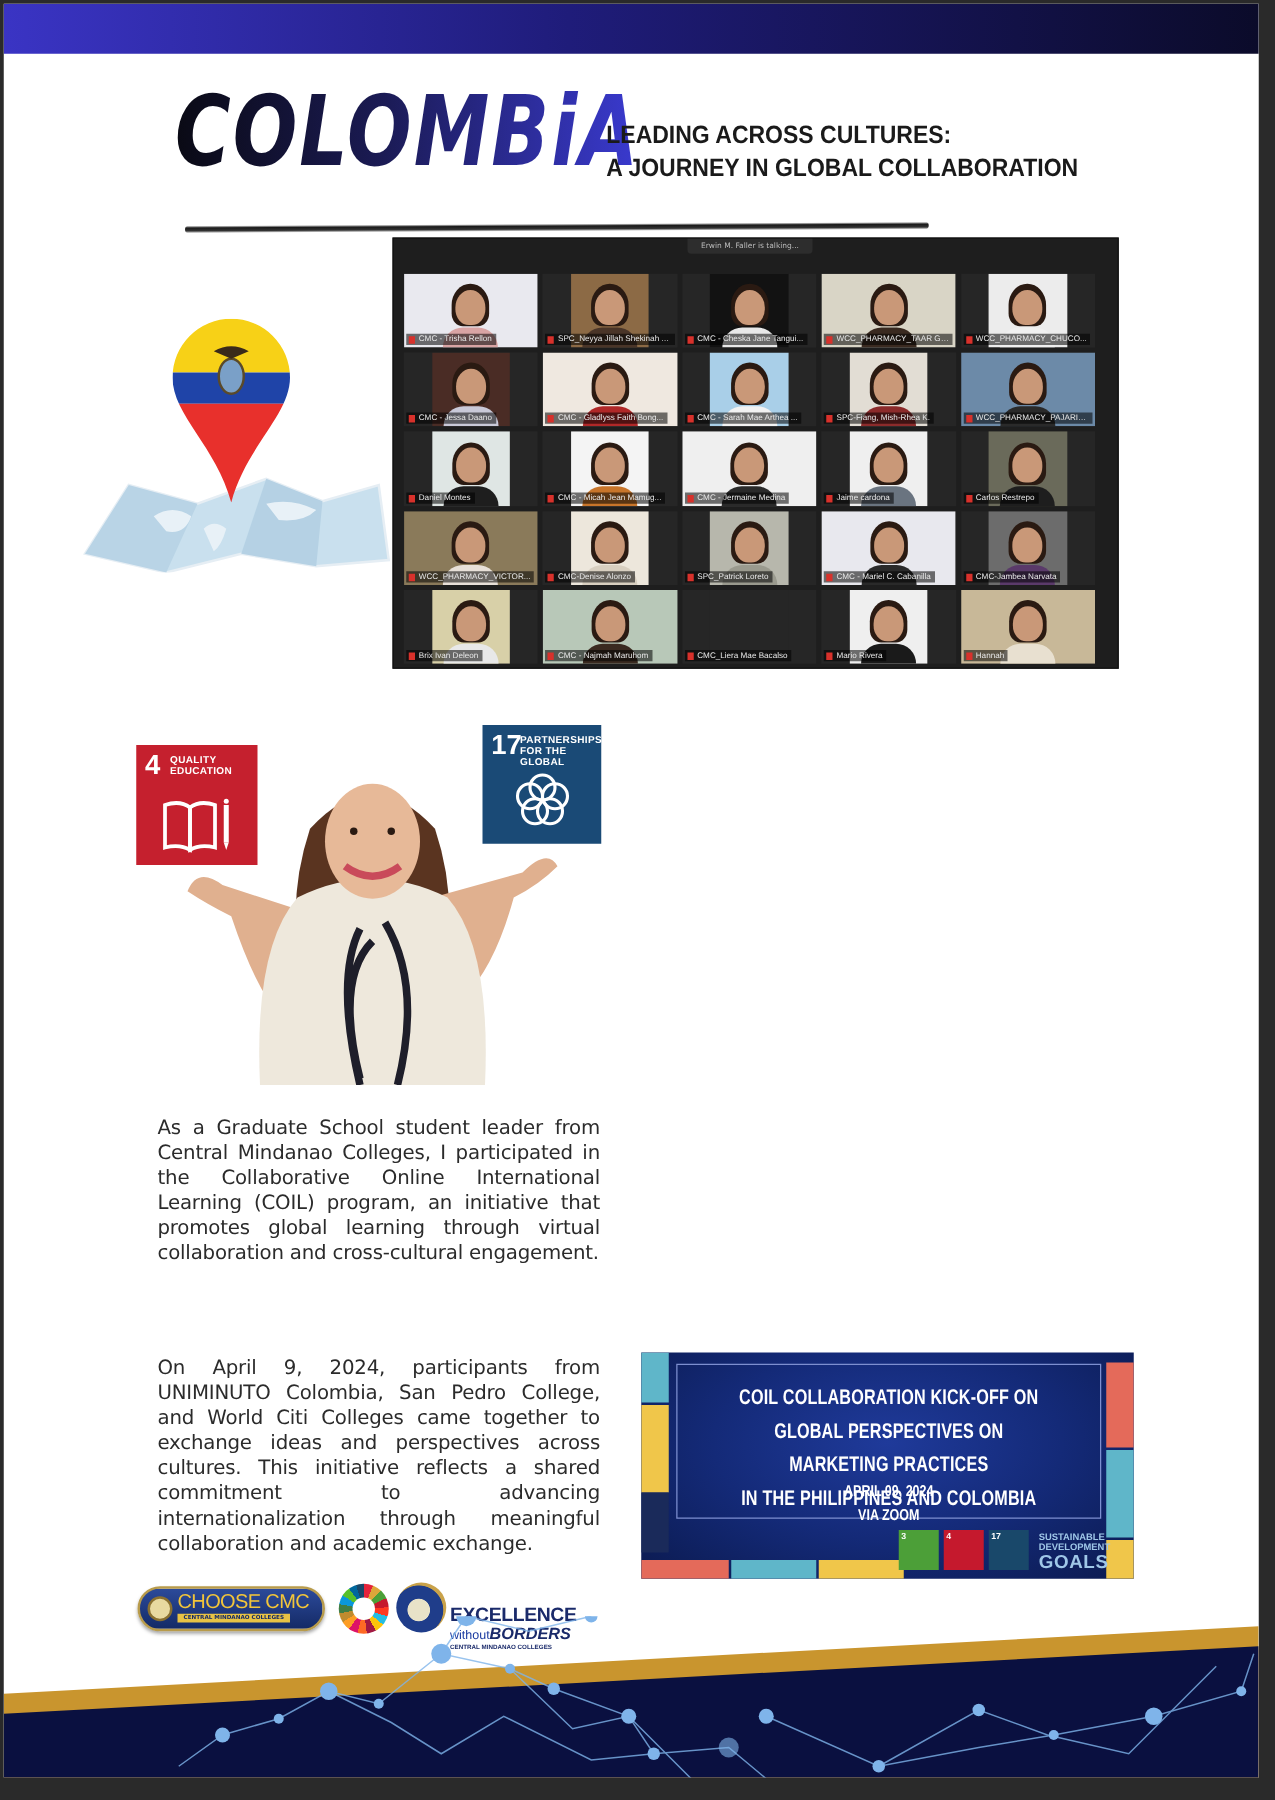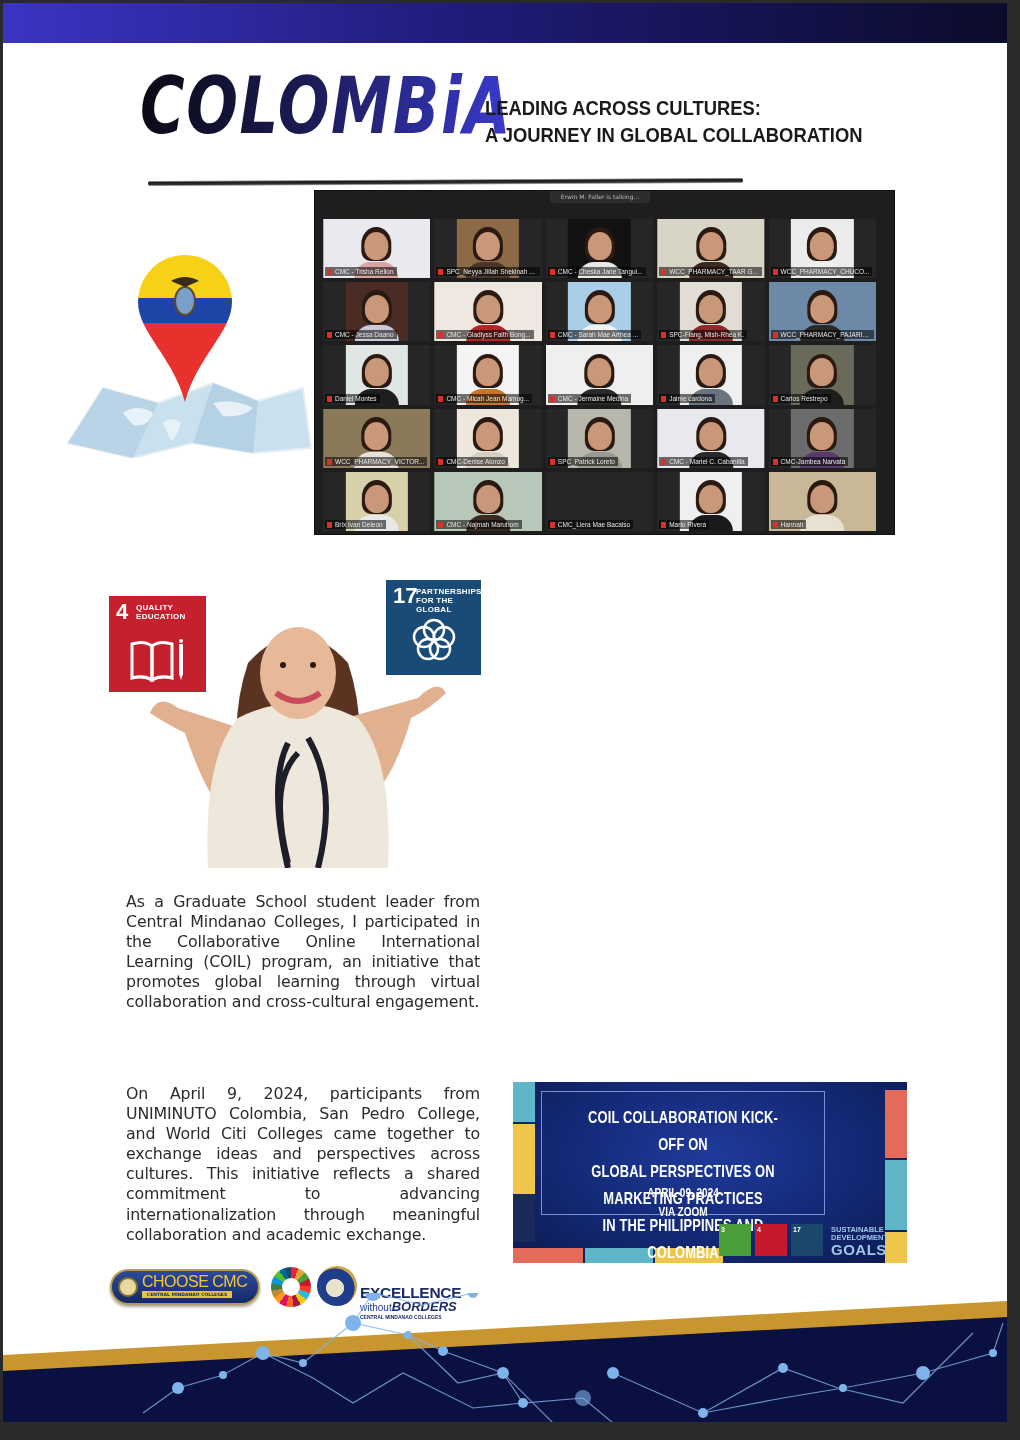--- a/index.html
+++ b/index.html
@@ -108,21 +108,21 @@
   .para-4 { left: 123px; top: 889px; width: 354px; }
   .para-5 { left: 123px; top: 1050px; width: 354px; margin-top: 31px; }
 
   
   .event-banner {
     position: absolute; left: 510px; top: 1079px; width: 394px; height: 181px;
     background: radial-gradient(ellipse at 50% 40%, #1f3a9a 0%, #142a78 50%, #0b1a4f 100%);
     overflow: hidden;
   }
   .event-frame {
-    position: absolute; left: 28px; top: 9px; width: 284px; height: 124px;
+    position: absolute; left: 28px; top: 9px; width: 340px; height: 124px;
     border: 1px solid #7d8fd0;
   }
   .event-title {
     position: absolute; left: 0; right: 0; top: 12px; text-align: center;
     font-family: "Liberation Sans", sans-serif; font-weight: bold; color: #fff;
     font-size: 17px; line-height: 27px; transform: scaleX(0.76); letter-spacing: 0.2px;
   }
   .event-date, .event-venue {
     position: absolute; left: 0; right: 0; text-align: center;
     font-family: "Liberation Sans", sans-serif; font-weight: bold; color: #fff;

